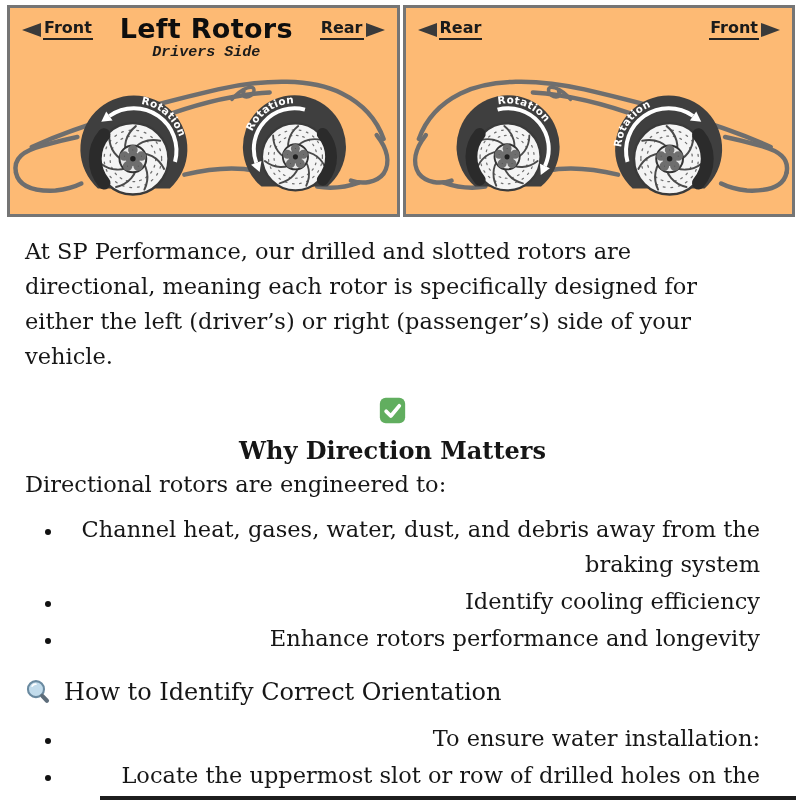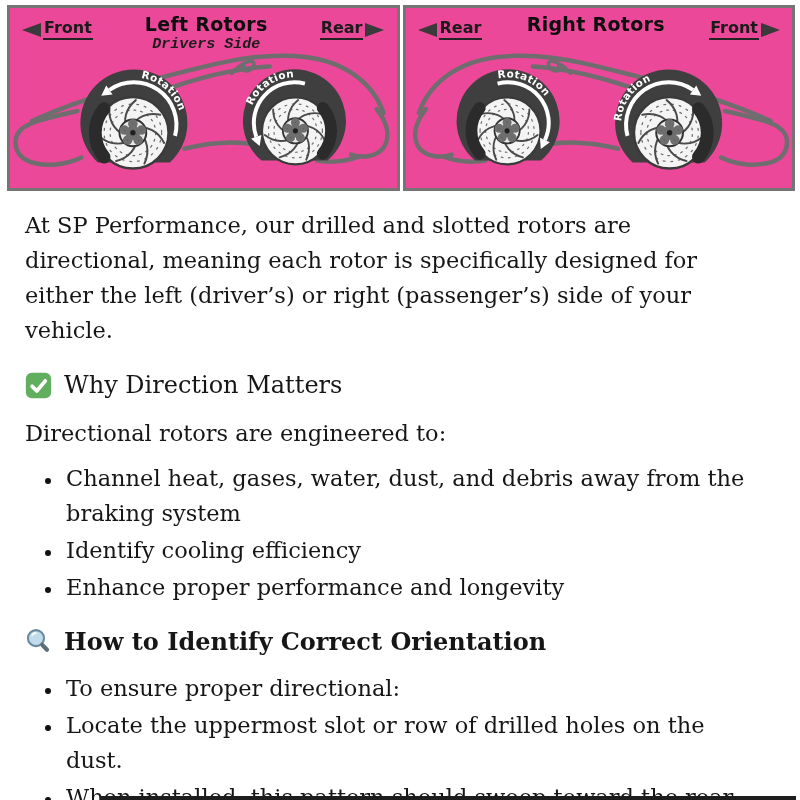--- a/index.html
+++ b/index.html
@@ -1,44 +1,44 @@
 <!DOCTYPE html>
 <html><head>
 <meta charset="utf-8">
 <style>
   html,body{margin:0;padding:0;background:#fff;}
   .page{position:relative;width:800px;height:800px;overflow:hidden;background:#fff;
         font-family:"DejaVu Serif",serif;color:#161616;}
 
   
   .diagram{display:flex;gap:3px;padding:5px 5px 0 7px;}
-  .panel{flex:1;border:3px solid #757575;height:186px;position:relative;background:#ec4899;
+  .panel{flex:1;border:3px solid #757575;height:212px;position:relative;background:#fdba74;
          box-sizing:border-box;overflow:hidden;}
   .panel-header{display:flex;justify-content:space-between;align-items:flex-start;
                 padding:7px 12px 0;font-family:"DejaVu Sans",sans-serif;position:relative;z-index:2;}
   .edge{display:flex;align-items:center;gap:2px;margin-top:5px;}
   .edge-text{font-size:16px;font-weight:bold;color:#1b1b1b;border-bottom:2.5px solid #222;
              line-height:1.05;padding:0 1px 1px;}
   .titles{text-align:center;line-height:1.04;}
-  .panel-title{display:block;font-size:19px;font-weight:bold;color:#0e0e0e;letter-spacing:.3px;}
+  .panel-title{display:block;font-size:27px;font-weight:bold;color:#0e0e0e;letter-spacing:.3px;}
   .panel-subtitle{display:block;font-size:15px;font-weight:bold;font-style:italic;margin-top:2px;color:#1b1b1b;font-family:Liberation Mono, monospace;}
   .tri{width:0;height:0;display:inline-block;}
   .tri-l{border-top:7px solid transparent;border-bottom:7px solid transparent;border-right:19px solid #3a3a3a;}
   .tri-r{border-top:7px solid transparent;border-bottom:7px solid transparent;border-left:19px solid #3a3a3a;}
   .car-svg{position:absolute;left:0;right:0;bottom:1px;width:100%;height:150px;display:block;z-index:1;}
   .rot{font-family:"DejaVu Sans",sans-serif;font-size:10.5px;font-weight:bold;fill:#ffffff;letter-spacing:.4px;}
 
   
   .content{padding:0 40px 0 25px;}
   .intro{font-size:22.5px;line-height:1.56;margin:17px 0 18px;}
-  .heading{display:flex;align-items:center;gap:12px;font-size:24px;margin:23px 0 0;font-weight:bold;}
-  .heading.bold{font-weight:normal;}
+  .heading{display:flex;align-items:center;gap:12px;font-size:24px;margin:23px 0 0;}
+  .heading.bold{font-weight:bold;flex-direction:column;}
   .heading .ico{flex:0 0 auto;display:inline-flex;}
-  .lead{font-size:22.5px;margin:21px 0 0;}
-  ul.blist{margin:15px 0 0;padding-left:38px;list-style:disc;}
+  .lead{font-size:22.5px;margin:6px 0 0;}
+  ul.blist{margin:15px 0 0;padding-left:38px;list-style:disc;text-align:right;}
   ul.blist li{font-size:22.5px;line-height:1.52;padding-left:3px;margin:0 0 3px;}
   ul.blist li::marker{font-size:18px;color:#111;}
   .bottom-rule{position:absolute;left:100px;right:4px;bottom:0;height:4px;background:#1d1d1d;}
 </style>
 </head>
 <body>
 
 <svg width="0" height="0" style="position:absolute" aria-hidden="true">
   <defs>
     <g id="rotorDisc">
@@ -113,21 +113,20 @@
       </svg>
     </figure>
 
     <figure class="panel" style="margin:0">
       <div class="panel-header">
         <span class="edge">
           <span class="tri tri-l"></span>
           <span class="edge-text">Rear</span>
         </span>
         <span class="titles">
-          <span class="panel-title">Right Rotors</span>
         </span>
         <span class="edge">
           <span class="edge-text">Front</span>
           <span class="tri tri-r"></span>
         </span>
       </div>
       <svg class="car-svg" viewBox="0 0 390 150">
         <use href="#carArt" transform="translate(390,0) scale(-1,1)"></use>
         <path d="M223.5,99.1 A43,43 0 0 1 289.7,52.8" stroke="#fff" stroke-width="4" fill="none"></path>
         <polygon points="297.9,58.5 292.9,48.3 286.5,57.3" fill="#fff"></polygon>
@@ -153,36 +152,36 @@
         </svg>
       </span>
       <span>Why Direction Matters</span>
     </div>
 
     <p class="lead">Directional rotors are engineered to:</p>
 
     <ul class="blist">
       <li>Channel heat, gases, water, dust, and debris away from the braking system</li>
       <li>Identify cooling efficiency</li>
-      <li>Enhance proper performance and longevity</li>
+      <li>Enhance rotors performance and longevity</li>
     </ul>
 
     <div class="heading">
       <span class="ico">
         <svg width="27" height="27" viewBox="0 0 32 32">
           <circle cx="13" cy="12" r="9.5" fill="#c2dcec" stroke="#6a8aa0" stroke-width="2.5"></circle>
           <path d="M8.5 8.5 C9.5 6.8 11.5 6 13 6.2" stroke="#ffffff" stroke-width="2" fill="none" stroke-linecap="round"></path>
           <path d="M20.5 20 L26 25.8" stroke="#5d6d7a" stroke-width="5" stroke-linecap="round"></path>
         </svg>
       </span>
       <span>How to Identify Correct Orientation</span>
     </div>
 
     <ul class="blist">
-      <li>To ensure proper directional:</li>
+      <li>To ensure water installation:</li>
       <li>Locate the uppermost slot or row of drilled holes on the dust.</li>
       <li>When installed, this pattern should sweep toward the rear of the vehicle.</li>
     </ul>
 
   </div>
 
   <div class="bottom-rule"></div>
 </div>
 
 </body></html>

